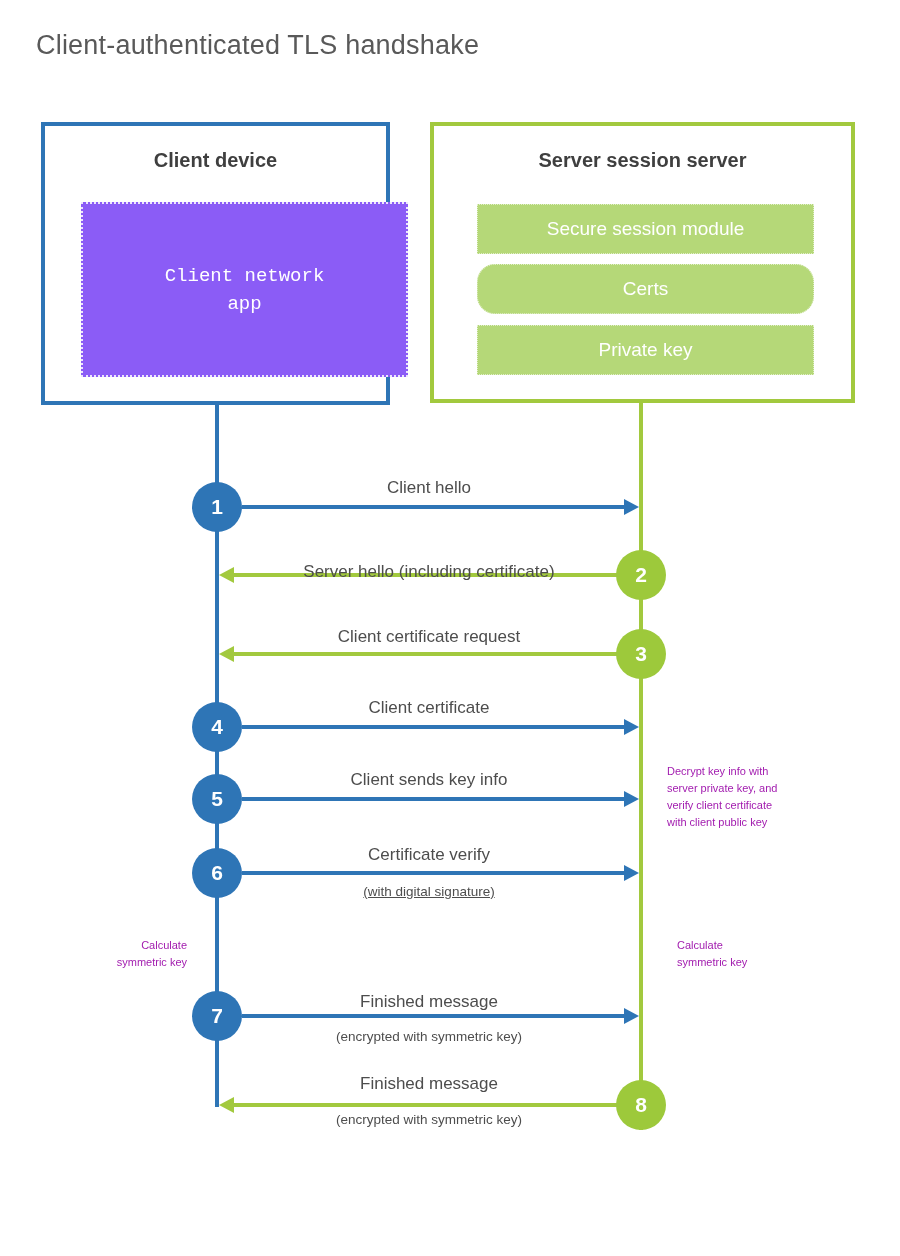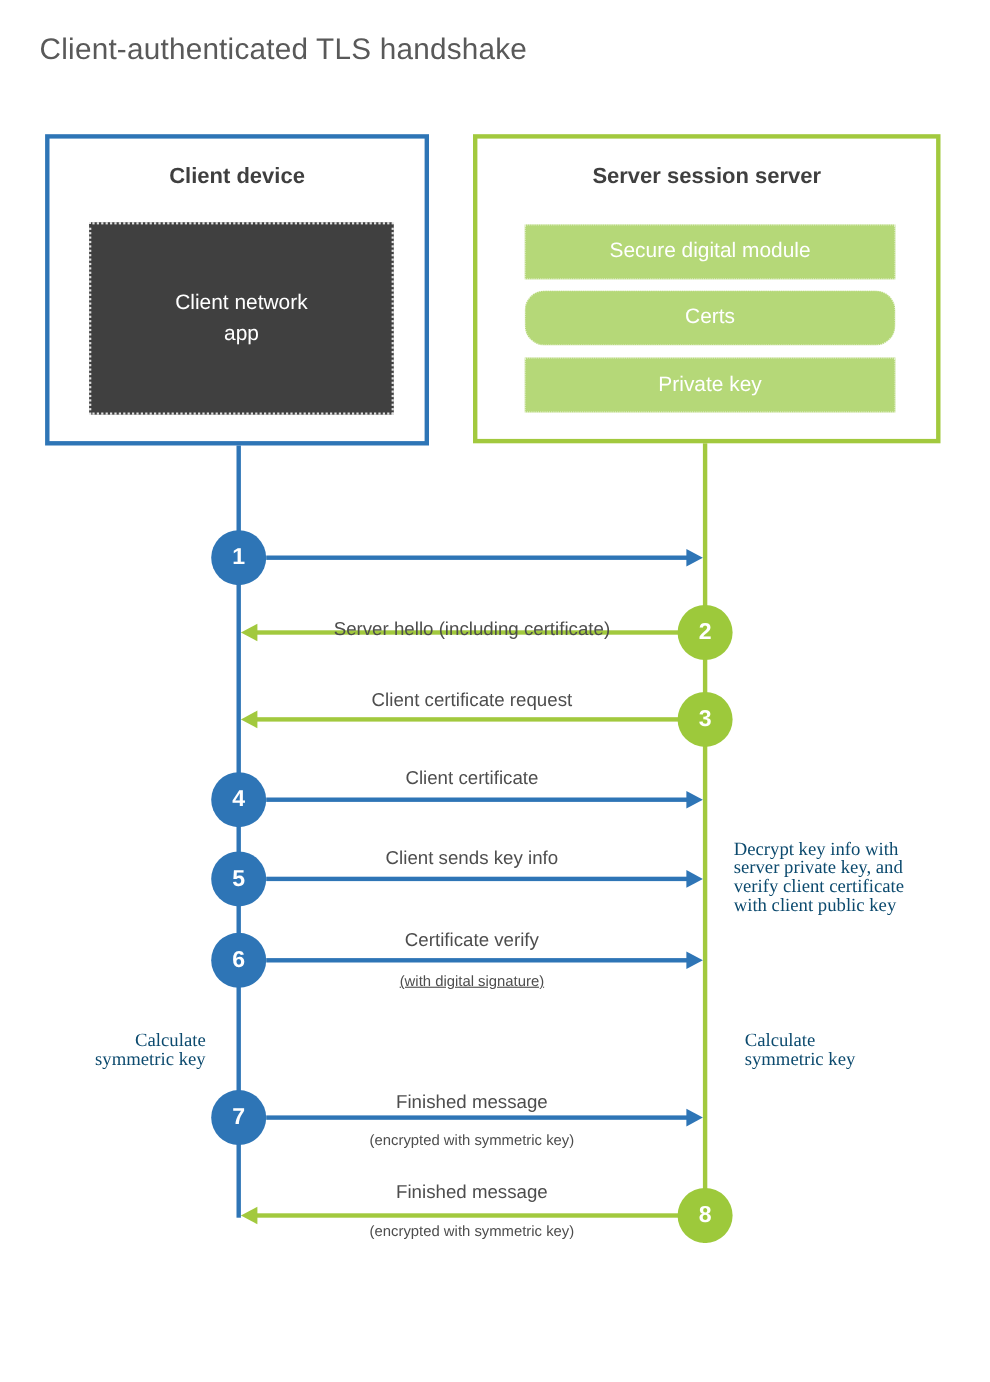--- a/index.html
+++ b/index.html
@@ -18,25 +18,26 @@
   .device-box {
     position:absolute; background:#fff;
   }
   .client-box { left:41px; top:122px; width:349px; height:283px; border:4px solid #2e75b6; }
   .server-box { left:430px; top:122px; width:425px; height:281px; border:4px solid #a2c93e; }
   .box-title {
     position:absolute; left:0; right:0; top:23px; text-align:center;
     font-size:20px; font-weight:700; color:#3f3f3f;
   }
   .app-box {
-    position:absolute; left:36px; top:76px; width:277px; height:175px;
-    background:#404040; border:2px dotted rgba(255,255,255,0.85);
+    position:absolute; left:36px; top:76px; width:327px; height:175px;
+    background:#8b5cf6; border:2px dotted rgba(255,255,255,0.85);
     display:flex; align-items:center; justify-content:center;
     color:#ffffff; font-size:19px; line-height:28px; text-align:center;
     white-space:pre-line;
+    font-family:Liberation Mono, monospace;
   }
   .server-bar {
     position:absolute; left:43px; width:337px; height:50px;
     background:#b5d878; border:1px dotted rgba(255,255,255,0.6);
     display:flex; align-items:center; justify-content:center;
     color:#ffffff; font-size:19px;
   }
   .bar-0 { top:78px; }
   .bar-1 { top:138px;border-radius:18px; }
   .bar-2 { top:199px; }
@@ -81,44 +82,43 @@
     position:absolute; left:229px; width:400px; text-align:center;
     font-size:13.5px; color:#4d4d4d;
   }
   .l1 { top:478px; } .l2 { top:547px;margin-top:15px; } .l3 { top:627px; } .l4 { top:698px; }
   .l5 { top:770px; } .s5 { top:809px; }
   .l6 { top:845px; } .s6 { top:884px;text-decoration:underline; }
   .l7 { top:992px; } .s7 { top:1029px; }
   .l8 { top:1074px; } .s8 { top:1112px; }
   
   .note {
-    position:absolute; font-size:17px; line-height:17px; color:#0c4a6e;
+    position:absolute; font-size:11px; line-height:17px; color:#a21caf;
     white-space:pre-line;
-    font-family:Liberation Serif, serif;
   }
   .note-decrypt { left:667px; top:763px; width:175px; text-align:left; }
   .note-calc-left { left:62px; top:937px; width:125px; text-align:right; }
   .note-calc-right { left:677px; top:937px; width:130px; text-align:left; }
 </style>
 </head>
 <body>
 
 <div id="stage">
 
   <div class="page-title">Client-authenticated TLS handshake</div>
 
   <div class="device-box client-box">
     <div class="box-title">Client device</div>
     <div class="app-box">Client network
 app</div>
   </div>
 
   <div class="device-box server-box">
     <div class="box-title">Server session server</div>
-    <div class="server-bar bar-0">Secure digital module</div>
+    <div class="server-bar bar-0">Secure session module</div>
     <div class="server-bar bar-1">Certs</div>
     <div class="server-bar bar-2">Private key</div>
   </div>
 
   <div class="vline blue"></div>
   <div class="vline green"></div>
 
   <div class="arrow right a1">
       <div class="shaft"></div>
       <div class="head"></div>
@@ -154,20 +154,21 @@
 
   <div class="circle blue c1">1</div>
   <div class="circle green c2">2</div>
   <div class="circle green c3">3</div>
   <div class="circle blue c4">4</div>
   <div class="circle blue c5">5</div>
   <div class="circle blue c6">6</div>
   <div class="circle blue c7">7</div>
   <div class="circle green c8">8</div>
 
+  <div class="msg-label l1">Client hello</div>
   <div class="msg-label l2">Server hello (including certificate)</div>
   <div class="msg-label l3">Client certificate request</div>
   <div class="msg-label l4">Client certificate</div>
   <div class="msg-label l5">Client sends key info</div>
   <div class="msg-label l6">Certificate verify</div>
   <div class="msg-sub   s6">(with digital signature)</div>
   <div class="msg-label l7">Finished message</div>
   <div class="msg-sub   s7">(encrypted with symmetric key)</div>
   <div class="msg-label l8">Finished message</div>
   <div class="msg-sub   s8">(encrypted with symmetric key)</div>

